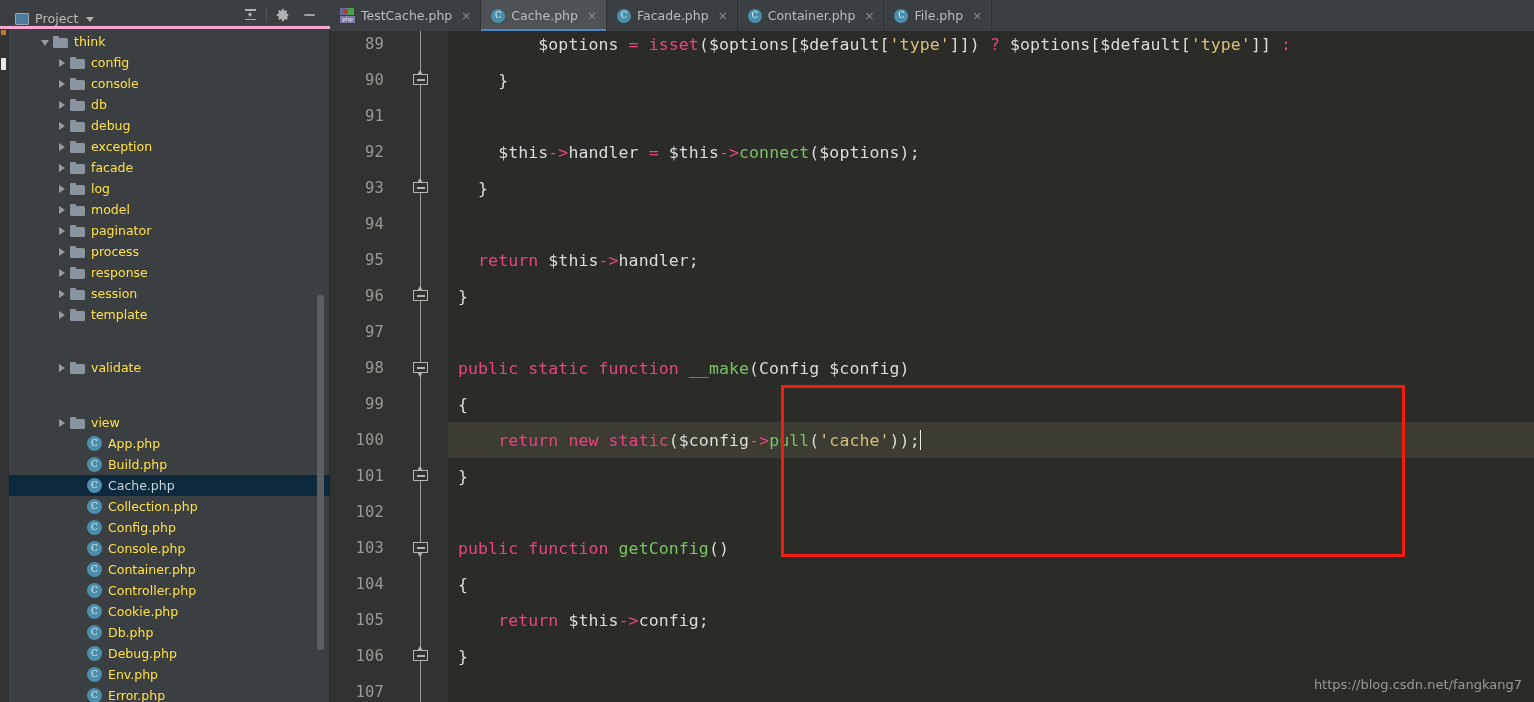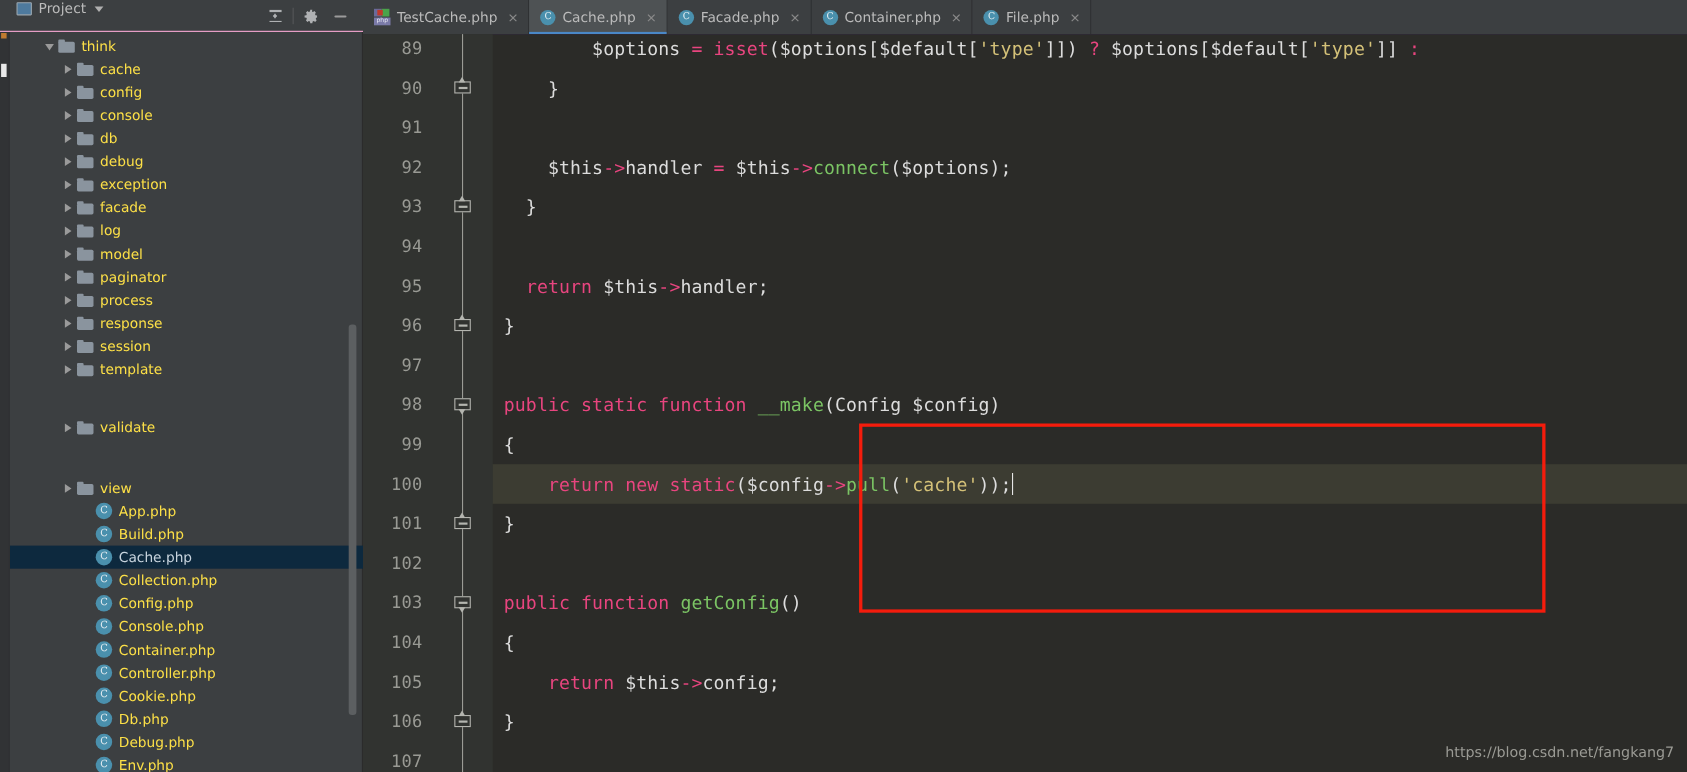--- a/index.html
+++ b/index.html
@@ -16,22 +16,22 @@
   #project-panel {
     position: absolute; left: 0; top: 0;
     width: 330px; height: 702px;
     background: #3c3f41;
     border-right: 1px solid #2b2b2b;
   }
   #panel-header {
     position: absolute; left: 0; top: 0;
     width: 330px; height: 29px;
     background: #3c3f41;
-    border-bottom: 1px solid #f9a8d4;
-    display: flex; align-items: flex-start;
+    border-bottom: 3px solid #f9a8d4;
+    display: flex; align-items: flex-end;
   }
   .panel-edge {
     position: absolute; left: 0; top: 0;
     width: 9px; height: 702px;
     background: #313335;
     border-right: 1px solid #2f3133;
   }
   .edge-mark {
     position: absolute; left: 1px; width: 5px; height: 5px;
   }
@@ -361,25 +361,20 @@
           <span class="ico-minimize"></span>
         </div>
       </div>
     </div>
 
     <div id="tree">
         <div class="tree-row" style="padding-left: 28px;">
           <span class="tw"><span class="arrow-d"></span></span>
           <span class="folder-ico"></span>
           <span class="tree-label">think</span>
-        </div>
-        <div class="tree-row" style="padding-left: 45px;">
-          <span class="tw"><span class="arrow-r"></span></span>
-          <span class="folder-ico"></span>
-          <span class="tree-label">cache</span>
         </div>
         <div class="tree-row" style="padding-left: 45px;">
           <span class="tw"><span class="arrow-r"></span></span>
           <span class="folder-ico"></span>
           <span class="tree-label">config</span>
         </div>
         <div class="tree-row" style="padding-left: 45px;">
           <span class="tw"><span class="arrow-r"></span></span>
           <span class="folder-ico"></span>
           <span class="tree-label">console</span>

